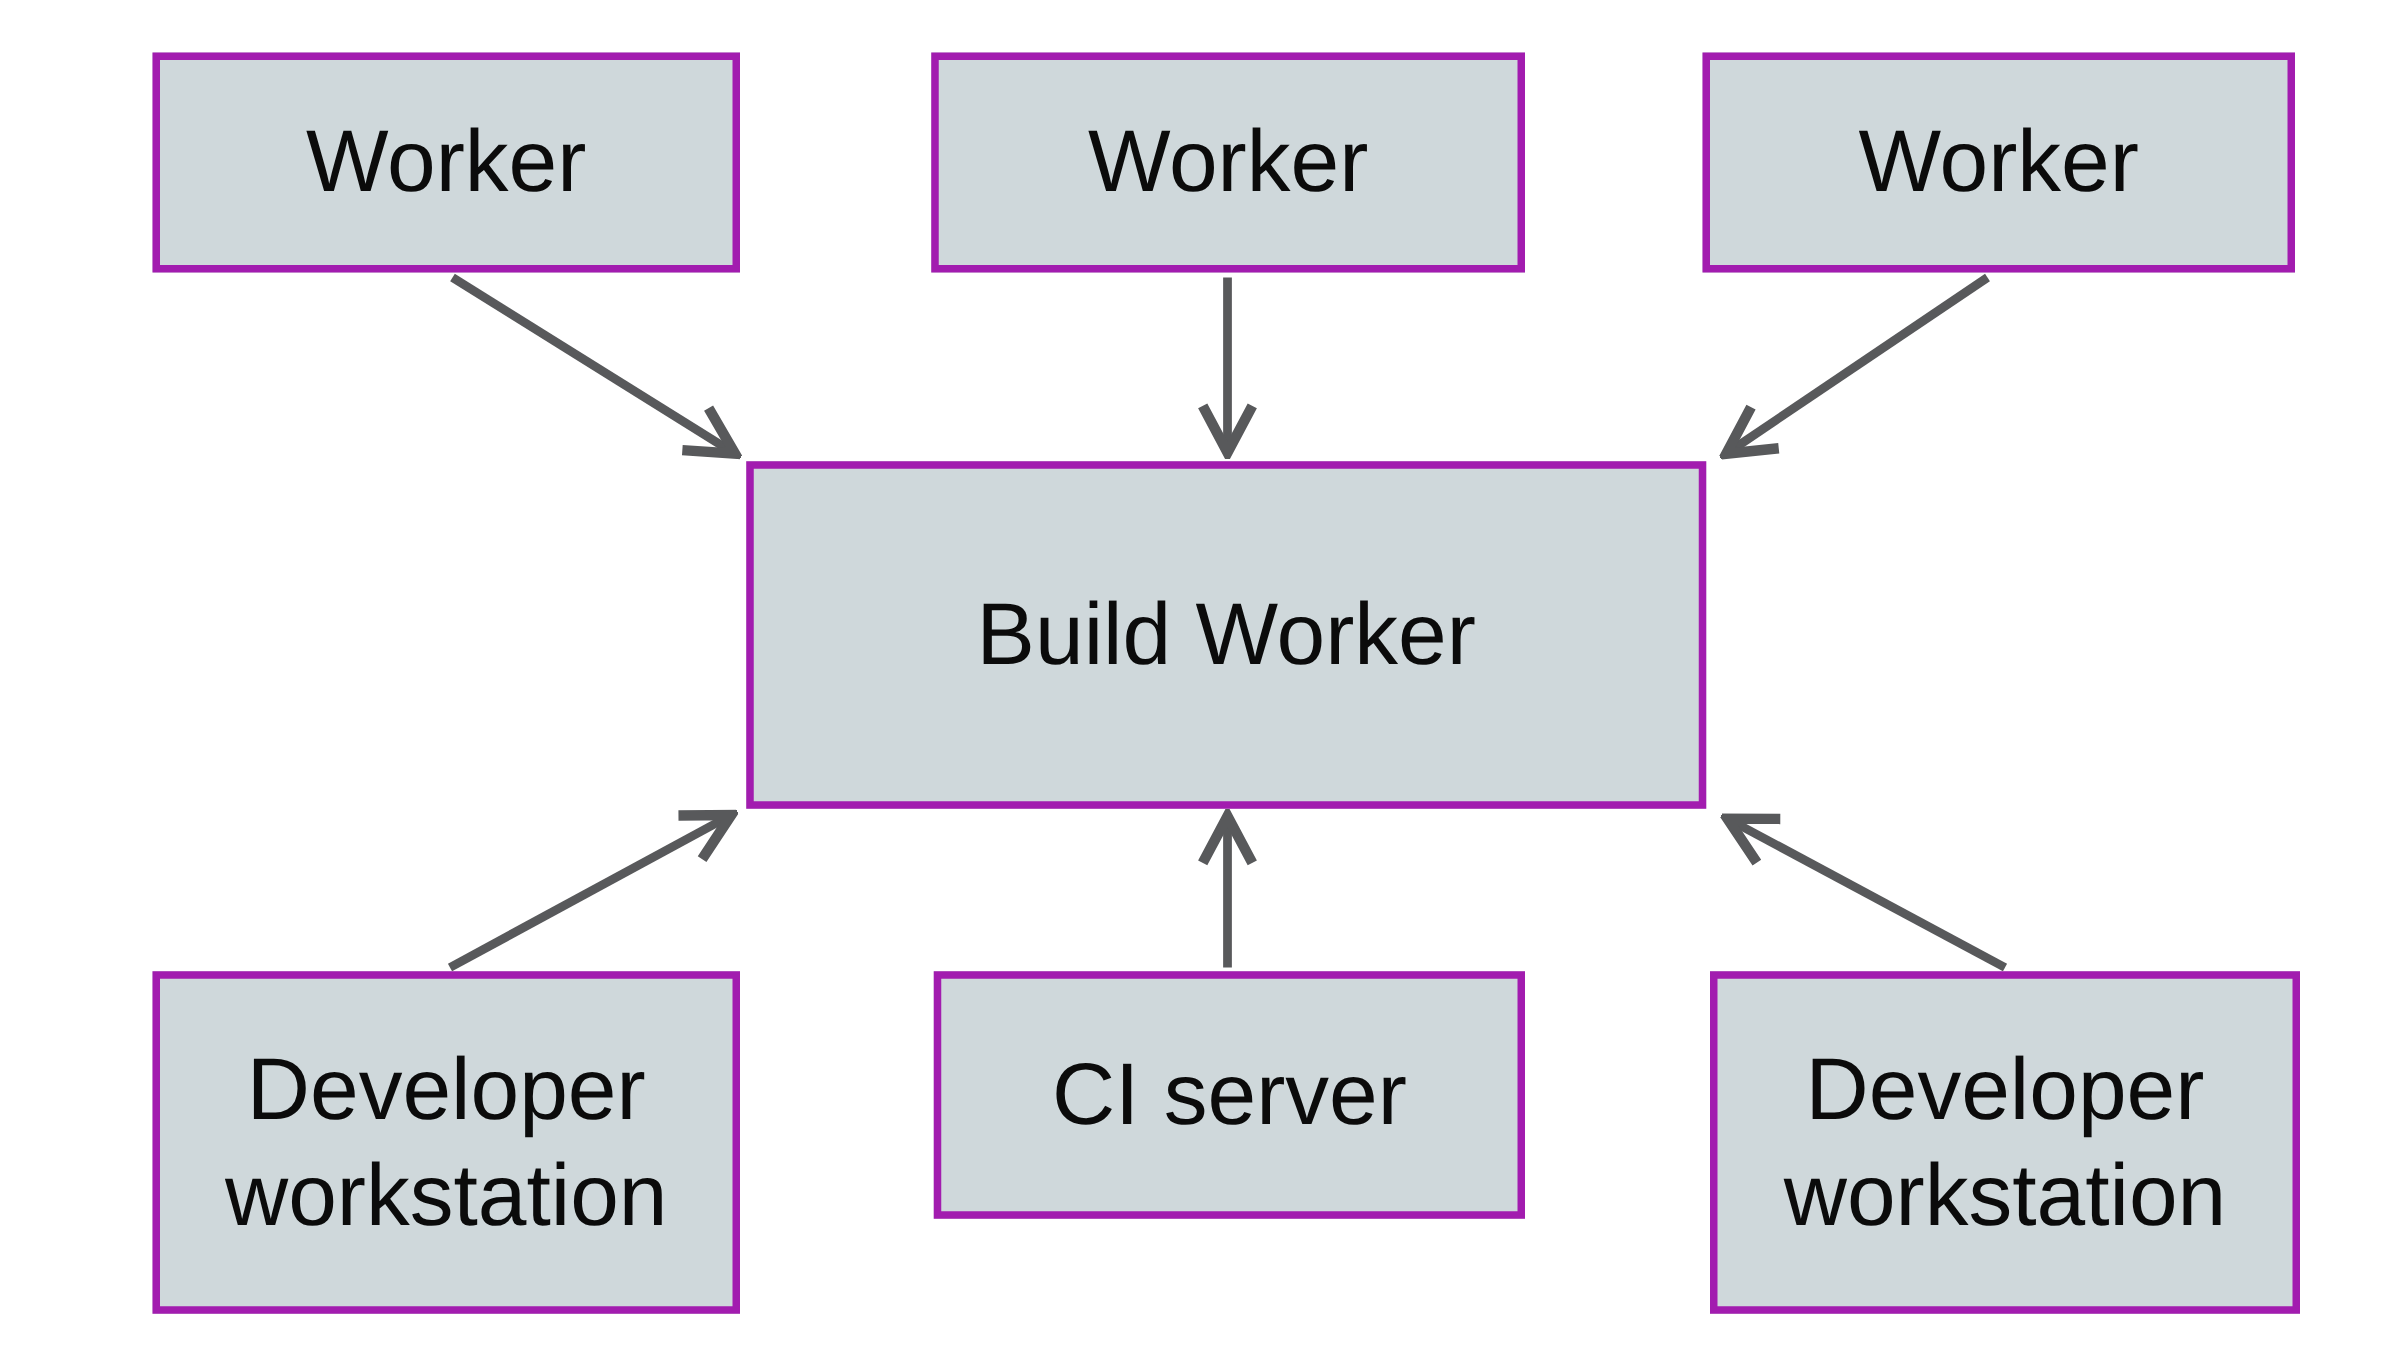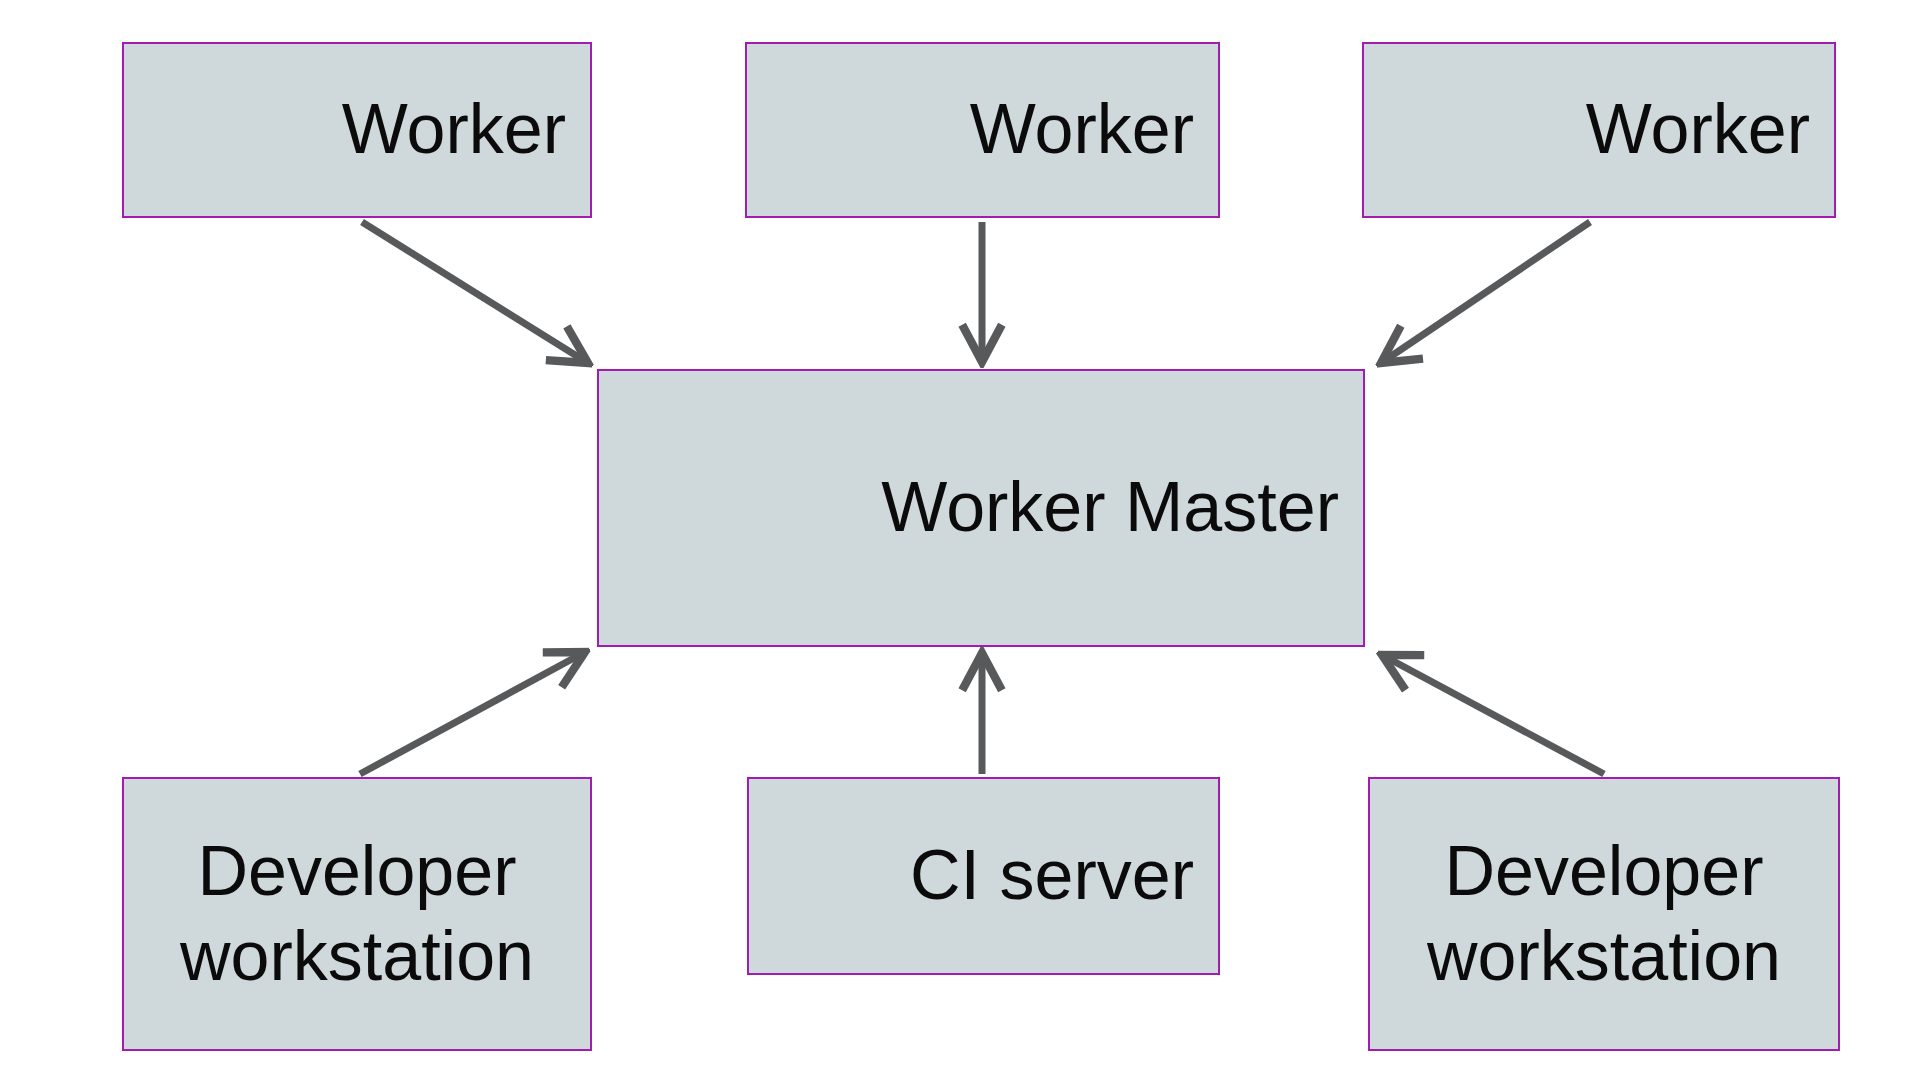--- a/index.html
+++ b/index.html
@@ -20,24 +20,24 @@
     left: 0;
     top: 0;
     width: 1910px;
     height: 1090px;
     pointer-events: none;
   }
   .node {
     position: absolute;
     box-sizing: border-box;
     background: #cfd8db;
-    border: 2px solid #a21caf;
+    border: 6px solid #a21caf;
     display: flex;
     align-items: center;
-    justify-content: flex-end;
+    justify-content: center;
     text-align: center;
   }
   .node-label {
     color: #0b0b0b;
     font-size: 70px;
     line-height: 1.22;
     letter-spacing: 0px;
     padding: 0 24px;
   }
   
@@ -78,21 +78,21 @@
 
   <div class="node worker-2">
     <span class="node-label">Worker</span>
   </div>
 
   <div class="node worker-3">
     <span class="node-label">Worker</span>
   </div>
 
   <div class="node build-master">
-    <span class="node-label">Worker Master</span>
+    <span class="node-label">Build Worker</span>
   </div>
 
   <div class="node dev-left">
     <span class="node-label">Developer workstation</span>
   </div>
 
   <div class="node ci-server">
     <span class="node-label">CI server</span>
   </div>
 

